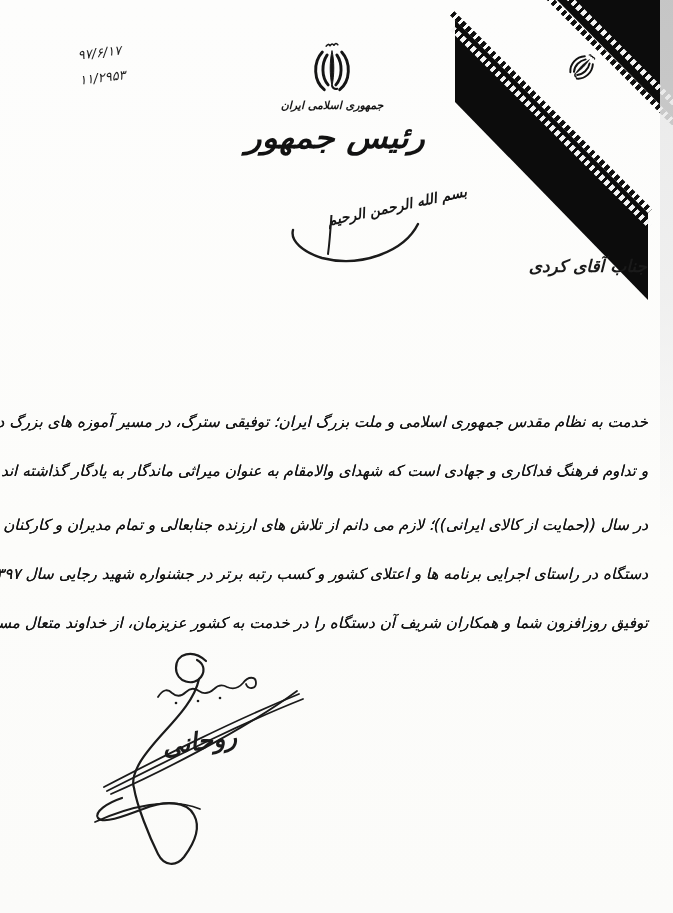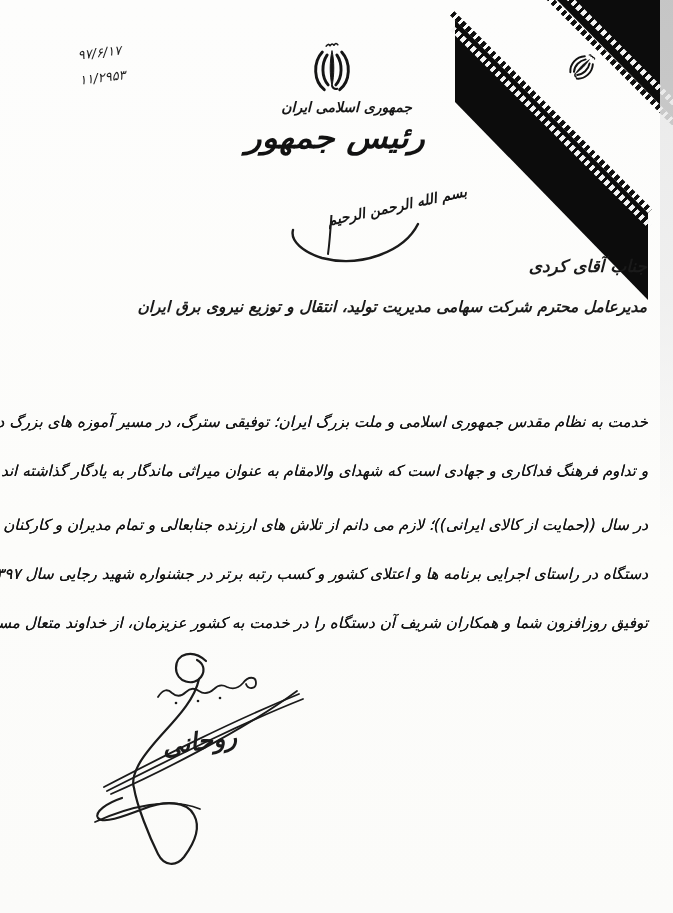--- a/index.html
+++ b/index.html
@@ -12,21 +12,21 @@
 
   
   .date-block{
     left:46px;top:40px;width:110px;direction:rtl;text-align:center;
     transform:rotate(-7deg);font-size:13px;line-height:25px;color:#1e1e1e;
     font-style:italic;letter-spacing:0;
   }
 
   
   .emblem{left:303px;top:38px;width:58px;height:58px;}
-  .republic{left:252px;top:99px;width:160px;text-align:right;font-size:14px;
+  .republic{left:252px;top:99px;width:160px;text-align:center;font-size:11px;
     font-weight:bold;font-style:italic;color:#161616;}
   .president{
     left:225px;top:120px;width:220px;text-align:center;
     font-size:30px;font-weight:bold;font-style:italic;color:#121212;
     transform:scaleX(1.12);
   }
 
   
   .bismillah{
     left:322px;top:198px;width:150px;text-align:center;white-space:nowrap;
@@ -120,21 +120,20 @@
   <div class="abs president">رئیس جمهور</div>
 
   <div class="abs bismillah">بسم الله الرحمن الرحیم</div>
   <svg class="abs bismillah-tail" viewBox="275 215 160 70">
     <path d="M418 224 C404 252 360 268 322 258 C303 252 290 241 293 230" fill="none" stroke="#1b1b1b" stroke-width="2.4" stroke-linecap="round"></path>
     <path d="M332 207 C331 222 330 240 328 254" fill="none" stroke="#1b1b1b" stroke-width="2" stroke-linecap="round"></path>
   </svg>
 
   <div class="abs recipient">
     <div class="r1">جناب آقای کردی</div>
-    <div class="r2">مدیرعامل محترم شرکت سهامی مدیریت تولید، انتقال و توزیع نیروی برق ایران</div>
   </div>
 
   <div class="abs letter-body">
     <div class="bl">خدمت به نظام مقدس جمهوری اسلامی و ملت بزرگ ایران؛ توفیقی سترگ، در مسیر آموزه های بزرگ دینی و انقلابی</div>
     <div class="bl">و تداوم فرهنگ فداکاری و جهادی است که شهدای والامقام به عنوان میراثی ماندگار به یادگار گذاشته اند.</div>
     <div class="bl p2">در سال ((حمایت از کالای ایرانی))؛ لازم می دانم از تلاش های ارزنده جنابعالی و تمام مدیران و کارکنان محترم آن</div>
     <div class="bl">دستگاه در راستای اجرایی برنامه ها و اعتلای کشور و کسب رتبه برتر در جشنواره شهید رجایی سال ۱۳۹۷ قدردانی نمایم.</div>
     <div class="bl">توفیق روزافزون شما و همکاران شریف آن دستگاه را در خدمت به کشور عزیزمان، از خداوند متعال مسئلت دارم.</div>
   </div>
 

